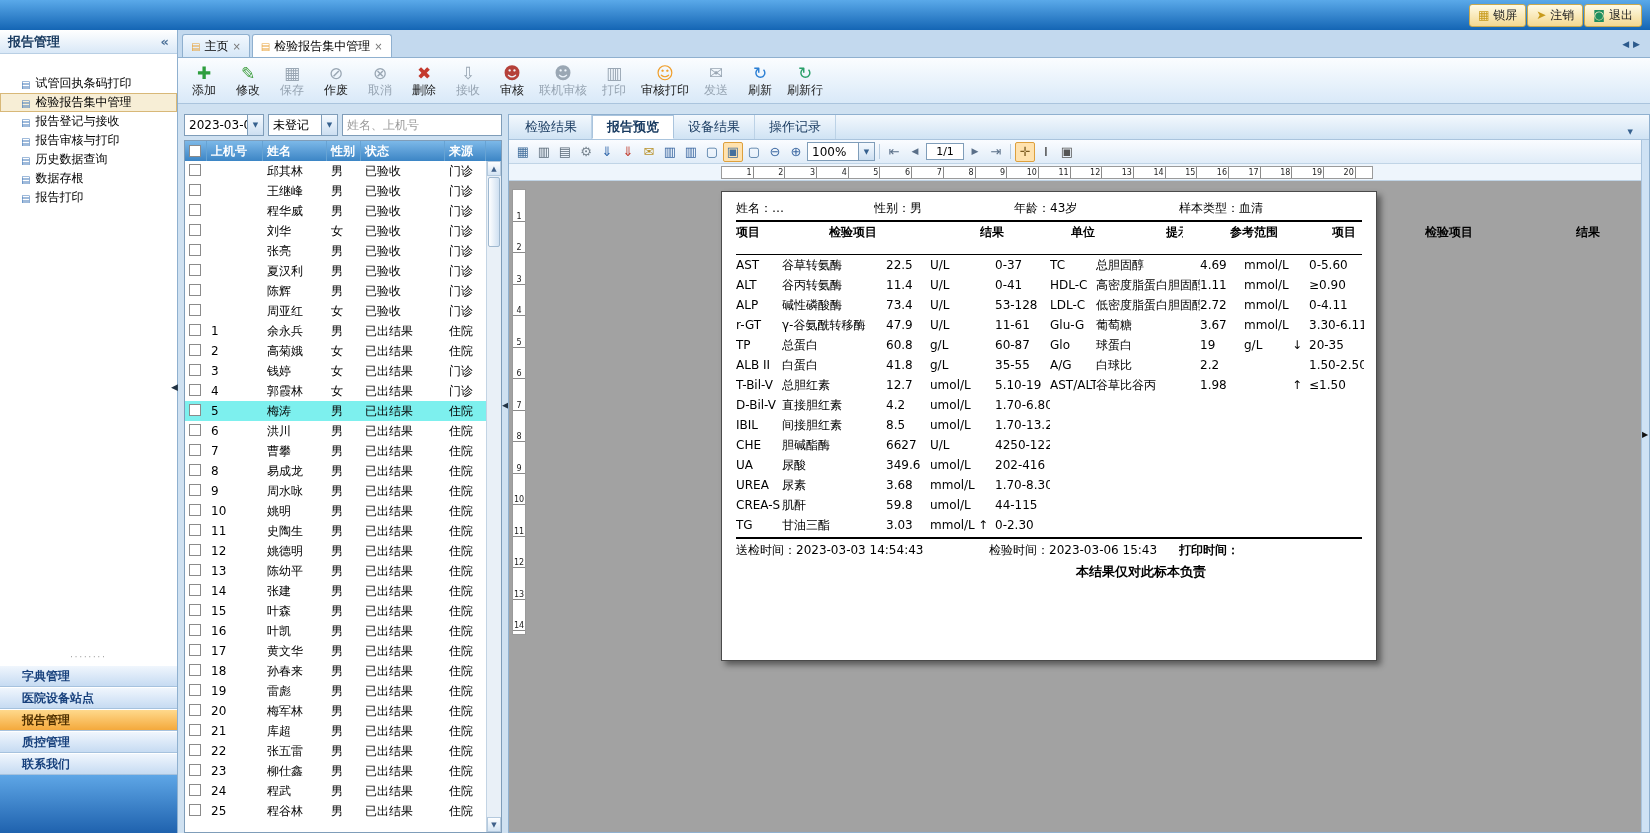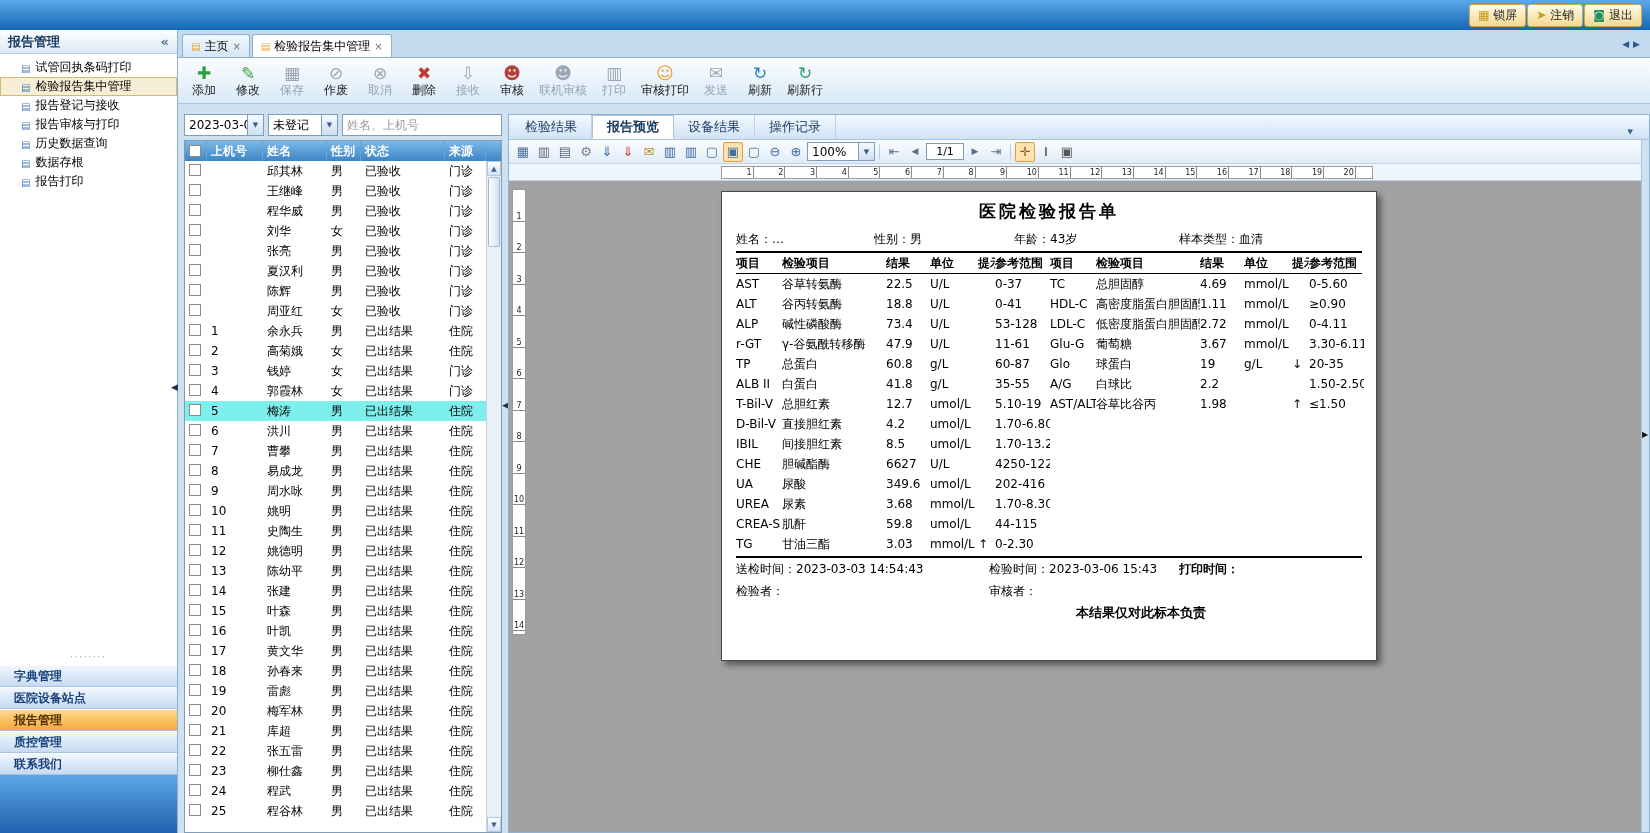--- a/index.html
+++ b/index.html
@@ -16,28 +16,28 @@
 
   .main { flex:1; display:flex; min-height:0; }
 
   
   .sidebar { width:178px; background:#fff; border-right:1px solid #8fb0cf; display:flex;
     flex-direction:column; position:relative; flex:0 0 auto; }
   .sidebar-header { height:24px; display:flex; align-items:center; justify-content:space-between;
     padding:0 8px; background:linear-gradient(#ffffff,#d9e8f7); border-bottom:1px solid #b9cfe4;
     font-weight:bold; color:#17395f; font-size:13px; }
   .collapse-btn { color:#4a6f97; cursor:pointer; font-size:13px; }
-  .sidebar-items { padding:4px 0 0 0; }
+  .sidebar-items { padding:20px 0 0 0; }
   .side-item { display:flex; align-items:center; gap:5px; height:19px; padding:0 4px 0 20px;
     white-space:nowrap; cursor:pointer; border:1px solid transparent; }
   .side-item.active { background:#f7eed6; border:1px solid #d8b878; }
   .doc-icon::before { content:"▤"; color:#4a7ebb; font-size:10px; }
   .side-fill { flex:1; }
   .dots-splitter { height:12px; text-align:center; color:#9a9a9a; font-size:8px; letter-spacing:2px; cursor:row-resize; }
-  .accordion-bar { height:22px; line-height:20px; padding-left:14px; font-weight:bold; color:#17407c;
+  .accordion-bar { height:22px; line-height:20px; padding-left:22px; font-weight:bold; color:#17407c;
     background:linear-gradient(#f0f6fd,#c6dbf2); border-top:1px solid #ffffff; border-bottom:1px solid #a6c2de; cursor:pointer; }
   .accordion-bar.active { background:linear-gradient(#ffd98c,#f4a93c); color:#4f3000; }
   .sidebar-bottom { height:58px; background:linear-gradient(#5ea6e6,#1f62ae); }
   .side-collapse { position:absolute; right:-1px; top:352px; font-size:9px; color:#234; cursor:pointer; }
   .clps-left::after { content:"◀"; }
   .clps-right::after { content:"▶"; }
 
   
   .content { flex:1; display:flex; flex-direction:column; min-width:0; }
   .tabbar { height:28px; background:#c3d9ee; display:flex; align-items:flex-end; padding:4px 4px 0 4px;
@@ -137,21 +137,21 @@
 
   
   .report-page { position:absolute; left:212px; top:10px; width:656px; height:470px; background:#fff;
     border:1px solid #4a4a4a; box-shadow:4px 4px 6px rgba(0,0,0,0.45); padding:6px 14px; }
   .r-title { text-align:center; font-size:17px; font-weight:bold; letter-spacing:3px; margin:2px 0 6px; }
   .r-info { border-bottom:2px solid #000; padding-bottom:2px; }
   .r-info-row { display:flex; height:20px; line-height:20px; }
   .info-cell { overflow:hidden; white-space:nowrap; }
   .r-info-row .info-cell:nth-child(1){ width:138px; } .r-info-row .info-cell:nth-child(2){ width:140px; }
   .r-info-row .info-cell:nth-child(3){ width:165px; } .r-info-row .info-cell:nth-child(4){ flex:1; }
-  .r-thead { display:flex; font-weight:bold; height:21px; line-height:21px; border-bottom:1px solid #000; }
+  .r-thead { display:flex; font-weight:bold; height:33px; line-height:21px; border-bottom:1px solid #000;gap:47px; }
   .rc { display:inline-block; overflow:hidden; white-space:nowrap; flex:0 0 auto; }
   .rc-item{ width:46px; } .rc-name{ width:104px; } .rc-res{ width:44px; }
   .rc-unit{ width:48px; } .rc-hint{ width:17px; } .rc-range{ width:55px; }
   .r-row { display:flex; height:20px; line-height:20px; }
   #report-rows { border-bottom:2px solid #000; padding-bottom:2px; min-height:282px; }
   .r-footer-row { display:flex; height:22px; line-height:22px; }
   .f-cell { overflow:hidden; white-space:nowrap; }
   .r-footer-row .f-cell:nth-child(1){ width:253px; } .r-footer-row .f-cell:nth-child(2){ width:190px; }
   .r-footer-row .f-cell:nth-child(3){ flex:1;font-weight:bold; }
   .r-disclaimer { padding-left:340px; font-weight:bold; font-size:13px; height:22px; line-height:22px; }
@@ -820,21 +820,20 @@
                 <span class="vtick">8</span>
                 <span class="vtick">9</span>
                 <span class="vtick">10</span>
                 <span class="vtick">11</span>
                 <span class="vtick">12</span>
                 <span class="vtick">13</span>
                 <span class="vtick">14</span>
               </div>
 
             <div class="report-page">
-              <div class="r-title">医院检验报告单</div>
               <div class="r-info">
                 <div class="r-info-row" id="info-row1">
   <span class="info-cell"><span>姓名：</span><span>…</span></span>
 
   <span class="info-cell"><span>性别：</span><span>男</span></span>
 
   <span class="info-cell"><span>年龄：</span><span>43岁</span></span>
 
   <span class="info-cell"><span>样本类型：</span><span>血清</span></span>
 </div>
@@ -865,21 +864,21 @@
     <span class="rc rc-name">总胆固醇</span>
     <span class="rc rc-res">4.69</span>
     <span class="rc rc-unit">mmol/L</span>
     <span class="rc rc-hint"></span>
     <span class="rc rc-range">0-5.60</span>
   </div>
 
   <div class="r-row">
     <span class="rc rc-item">ALT</span>
     <span class="rc rc-name">谷丙转氨酶</span>
-    <span class="rc rc-res">18.8</span>
+    <span class="rc rc-res">11.4</span>
     <span class="rc rc-unit">U/L</span>
     <span class="rc rc-hint"></span>
     <span class="rc rc-range">0-41</span>
     <span class="rc rc-item">HDL-C</span>
     <span class="rc rc-name">高密度脂蛋白胆固醇</span>
     <span class="rc rc-res">1.11</span>
     <span class="rc rc-unit">mmol/L</span>
     <span class="rc rc-hint"></span>
     <span class="rc rc-range">≥0.90</span>
   </div>
@@ -1064,25 +1063,20 @@
     <span class="rc rc-range"></span>
   </div>
 </div>
               <div class="r-footer-row" id="footer-row1">
   <span class="f-cell"><span>送检时间：</span><span>2023-03-03 14:54:43</span></span>
 
   <span class="f-cell"><span>检验时间：</span><span>2023-03-06 15:43</span></span>
 
   <span class="f-cell"><span>打印时间：</span><span></span></span>
 </div>
-              <div class="r-footer-row" id="footer-row2">
-  <span class="f-cell"><span>检验者：</span><span></span></span>
-
-  <span class="f-cell"><span>审核者：</span><span></span></span>
-</div>
               <div class="r-disclaimer">本结果仅对此标本负责</div>
             </div>
           </div>
 
           <div class="right-strip">
               <span class="clps-right"></span>
             </div>
         </div>
 
       </div>

